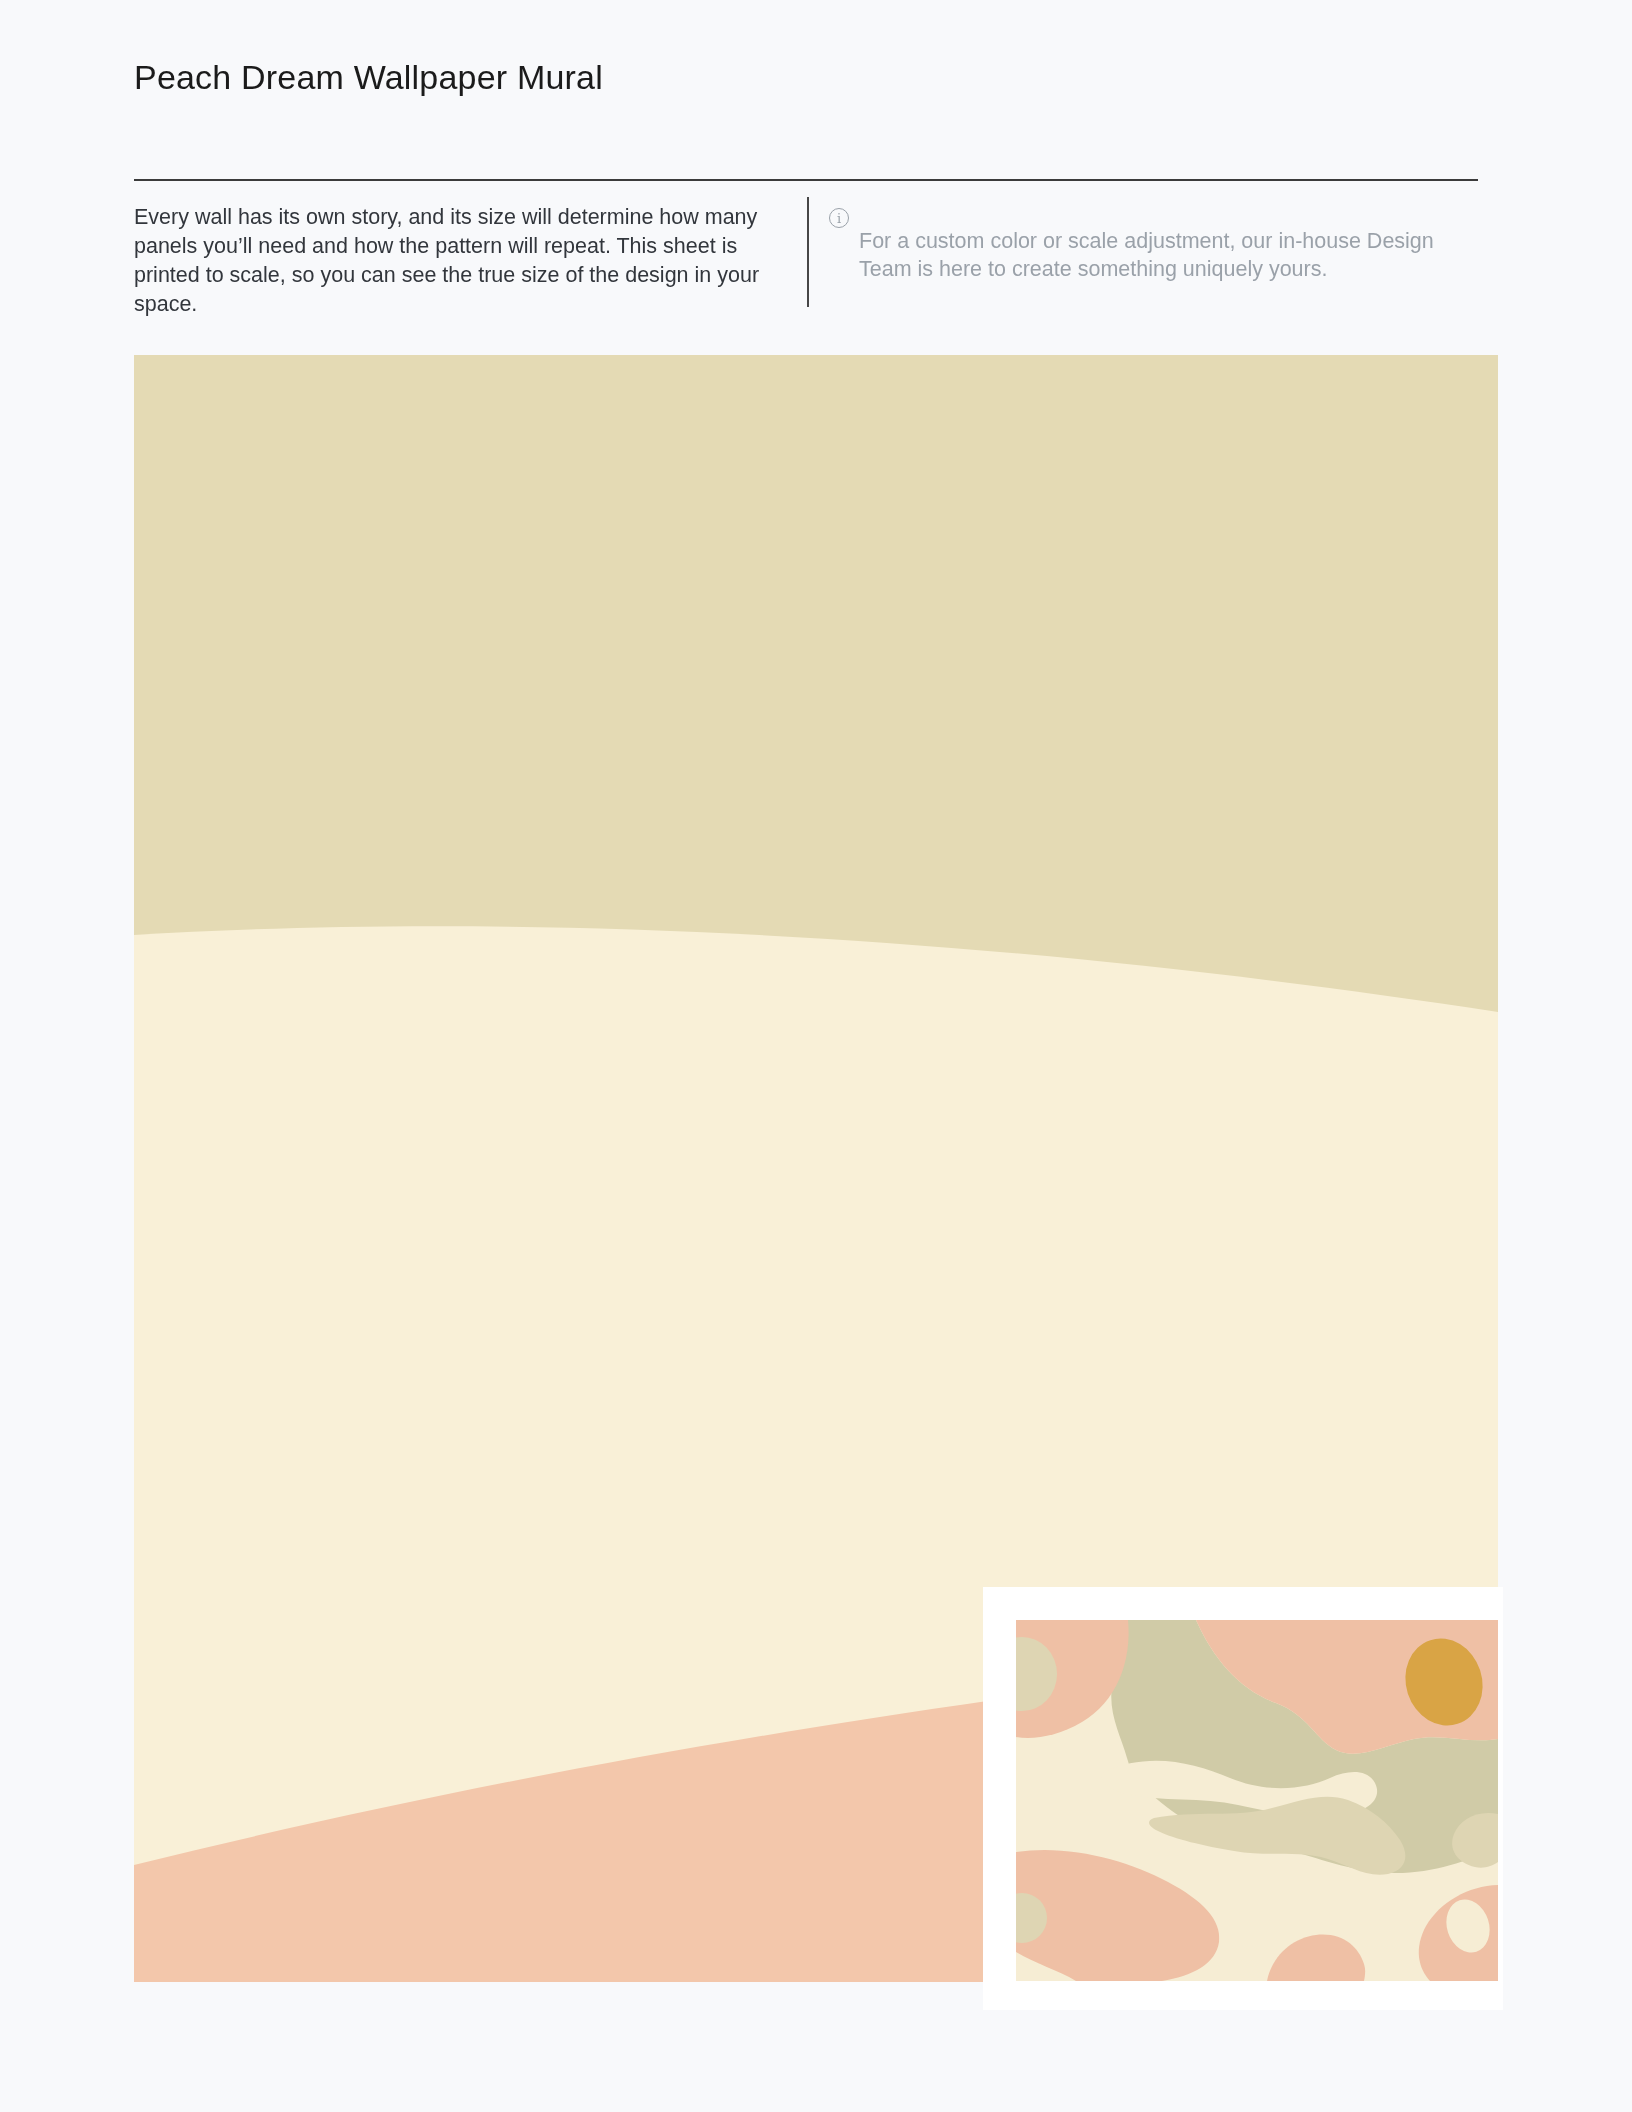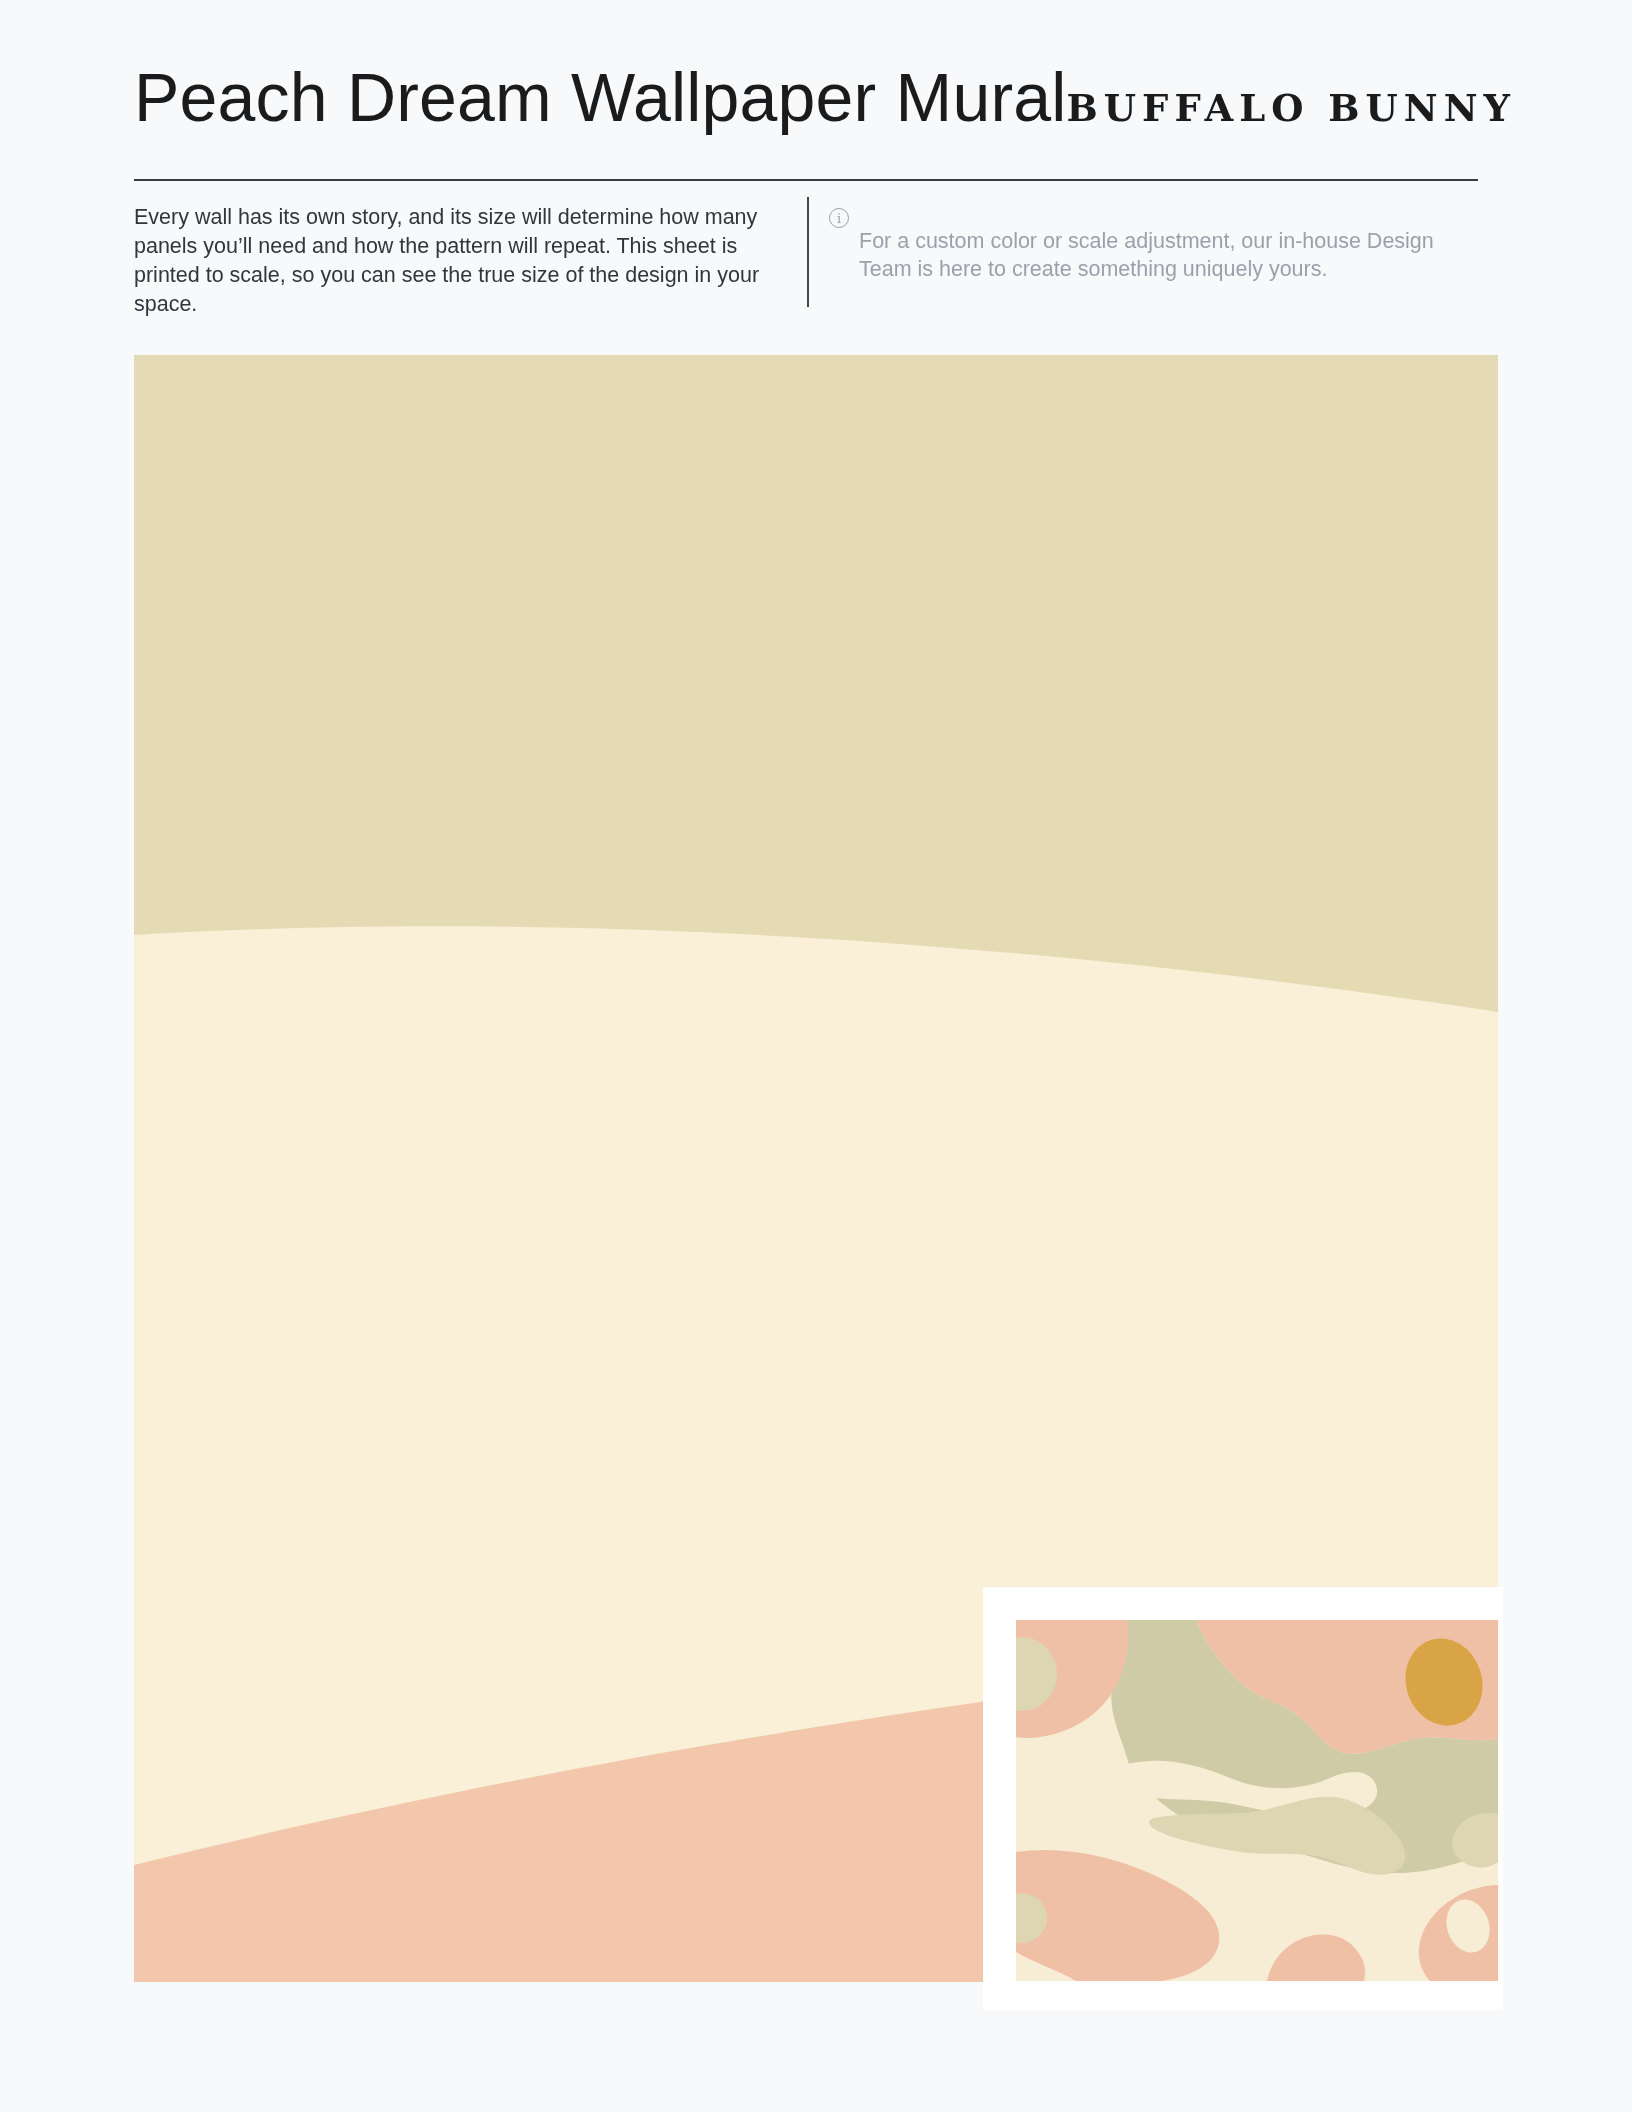--- a/index.html
+++ b/index.html
@@ -9,21 +9,21 @@
     width:1632px; height:2112px;
     background:#f8f9fb;
     font-family:"Liberation Sans", sans-serif;
     overflow:hidden;
   }
   .header {
     position:absolute; left:134px; top:58px; width:1344px;
     display:flex; justify-content:space-between; align-items:baseline;
   }
   .title {
-    font-size:68px; font-weight:400; color:#1b1b1b; letter-spacing:0.2px;
+    font-size:34px; font-weight:400; color:#1b1b1b; letter-spacing:0.2px;
     line-height:1.15; white-space:nowrap;
   }
   .brand {
     font-family:"DejaVu Serif", serif; font-weight:700;
     font-size:37px; letter-spacing:6px; color:#1b1b1b; white-space:nowrap;
   }
   .rule {
     position:absolute; left:134px; top:179px; width:1344px; height:2px;
     background:#3b3b3b;
   }
@@ -60,21 +60,20 @@
   }
   .inset-pattern svg { display:block; width:100%; height:100%; }
 </style>
 </head>
 <body>
 
 <div class="page">
 
   <div class="header">
     <div class="title">Peach Dream Wallpaper Mural</div>
-    <div class="brand">BUFFALO BUNNY</div>
   </div>
 
   <div class="rule"></div>
 
   <div class="intro-left">Every wall has its own story, and its size will determine how many panels you’ll need and how the pattern will repeat. This sheet is printed to scale, so you can see the true size of the design in your space.</div>
 
   <div class="divider-v"></div>
 
   <div class="note">
     <span class="info-icon">i</span>

